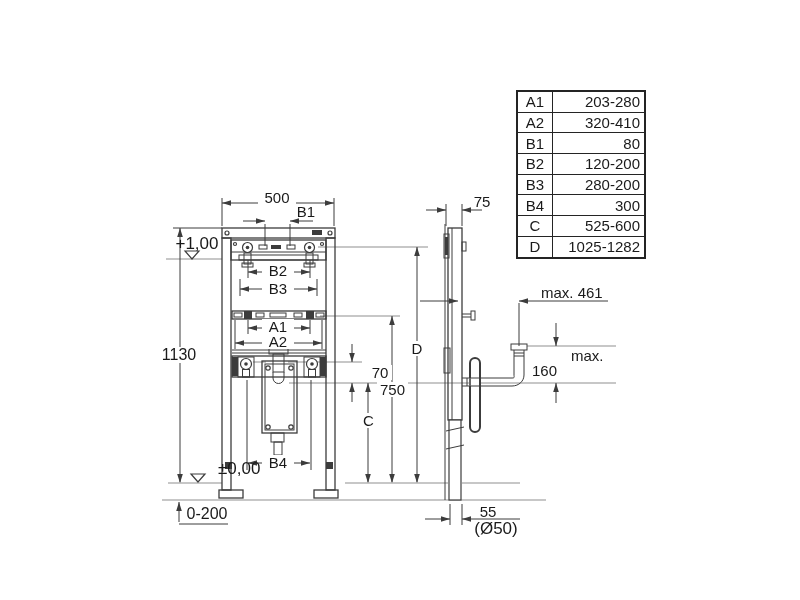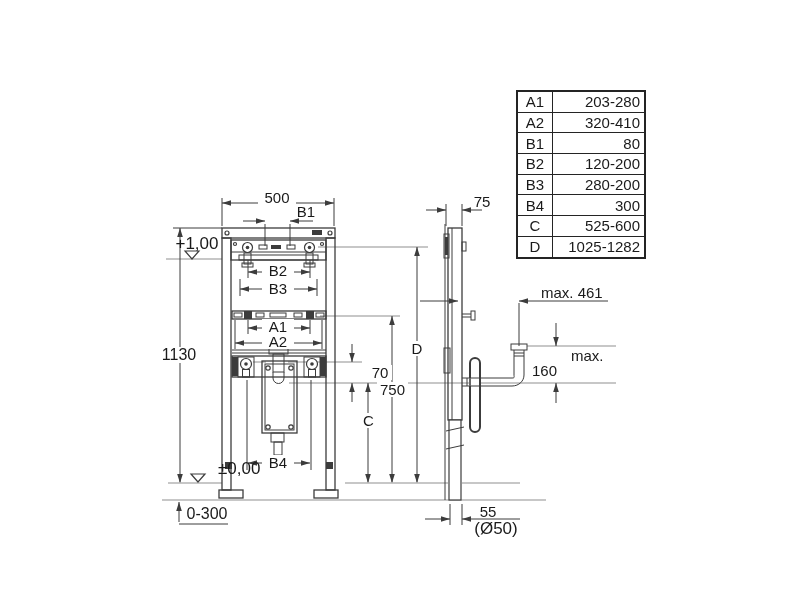--- a/index.html
+++ b/index.html
@@ -256,21 +256,21 @@
 <div class="lbl" style="left:262px;top:319px;width:32px;">A1</div>
 <div class="lbl" style="left:262px;top:334px;width:32px;">A2</div>
 <div class="lbl lg" style="left:156px;top:347px;width:46px;">1130</div>
 <div class="lbl" style="left:336px;top:365px;width:24px;margin-left:32px;">70</div>
 <div class="lbl" style="left:262px;top:455px;width:32px;">B4</div>
 <div class="lbl" style="left:360px;top:413px;width:17px;">C</div>
 <div class="lbl" style="left:377px;top:366px;width:31px;margin-top:16px;">750</div>
 <div class="lbl" style="left:409px;top:341px;width:16px;">D</div>
 <div class="lbl sm" style="left:173px;top:237px;width:48px;background:transparent;">+1,00</div>
 <div class="lbl sm" style="left:181px;top:462px;width:40px;background:transparent;padding-left:37px;">±0,00</div>
-<div class="lbl lg" style="left:185px;top:506px;width:44px;background:transparent;">0-300</div>
+<div class="lbl lg" style="left:185px;top:506px;width:44px;background:transparent;">0-200</div>
 <div class="lbl" style="left:468px;top:194px;width:28px;background:transparent;">75</div>
 <div class="lbl la" style="left:541px;top:285px;width:72px;background:transparent;">max. 461</div>
 <div class="lbl la" style="left:571px;top:348px;width:45px;background:transparent;">max.</div>
 <div class="lbl la" style="left:532px;top:363px;width:45px;background:transparent;">160</div>
 <div class="lbl" style="left:473px;top:504px;width:30px;background:transparent;">55</div>
 <div class="lbl sm" style="left:468px;top:522px;width:44px;background:transparent;margin-left:6px;">(Ø50)</div>
 
 <table class="dim">
   <tbody>
     <tr>

